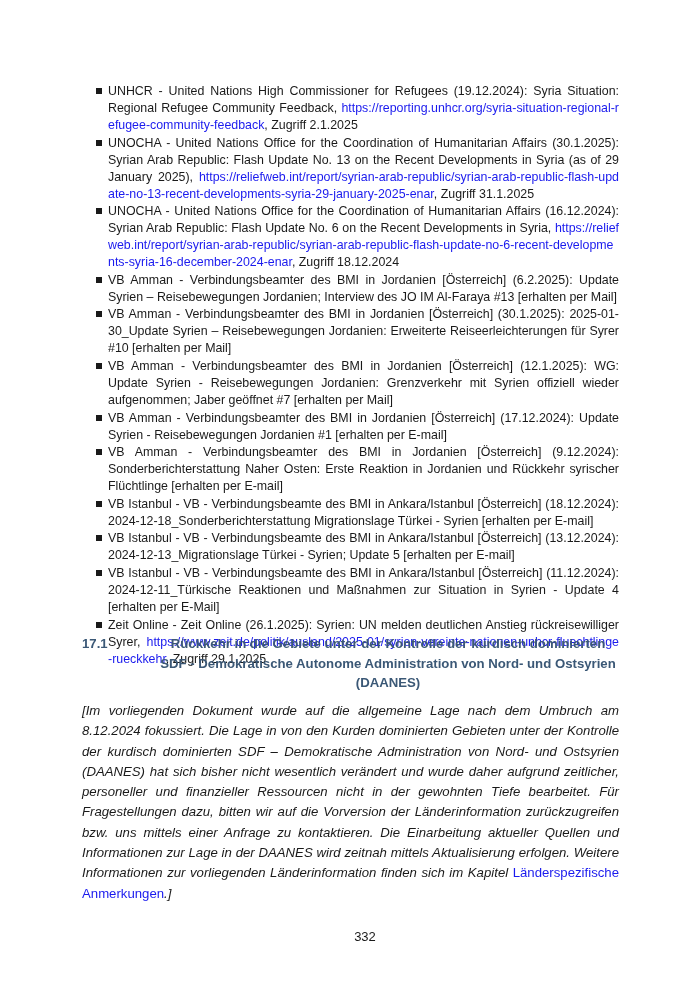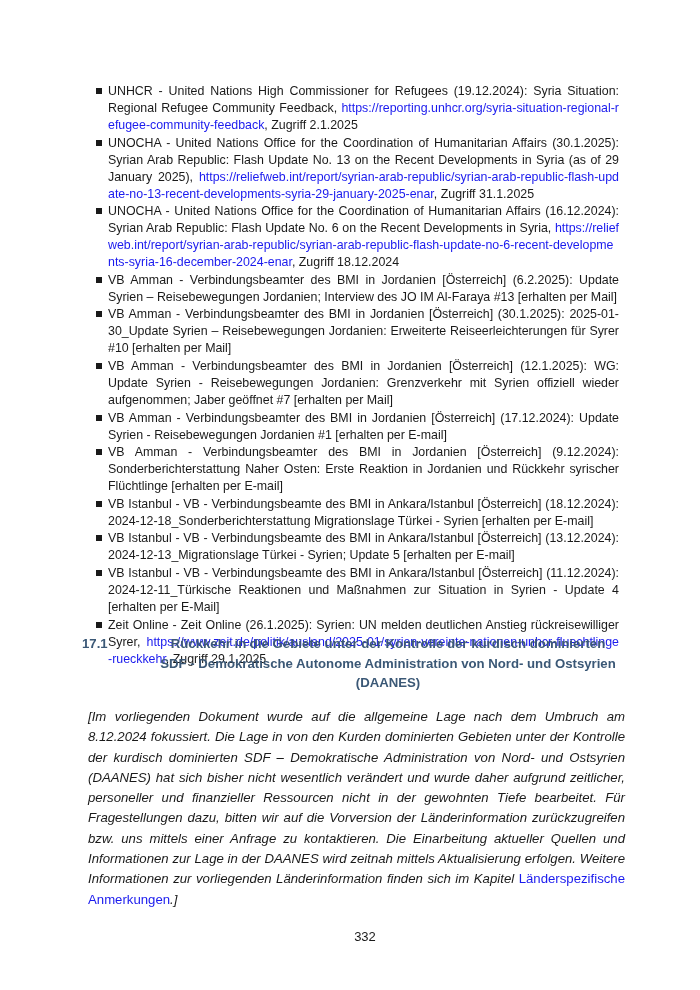--- a/index.html
+++ b/index.html
@@ -9,21 +9,21 @@
   .refs li { position: relative; padding-left: 13px; font-size: 12.4px; line-height: 17px;
              text-align: justify; margin: 0 0 0.6px 0; }
   .refs li .bullet { position: absolute; left: 1px; top: 5px; width: 6px; height: 6px; background: #1a1a1a; }
   a { color: #1a1aee; text-decoration: none; word-break: break-all; }
   .section { position: absolute; left: 82px; top: 634px; width: 537px; }
   .sec-title { display: flex; font-weight: bold; font-size: 13.2px; line-height: 19.5px; color: #3b5876; margin: 0; gap: 35px; }
   .sec-num { width: 40px; flex: none; }
   .sec-text { flex: 1; text-align: center; }
   .modified { font-size: 12.2px; color: #5b7590; line-height: 16px; margin-top: 2px; }
   .para { position: absolute; left: 82px; top: 701px; width: 537px; font-size: 13.2px; line-height: 20.3px;
-          font-style: italic; text-align: justify; margin: 6px; color: #1a1a1a; }
+          font-style: italic; text-align: justify; margin: 0; color: #1a1a1a; }
   .para a { font-style: normal; word-break: normal; }
   .page-num { position: absolute; left: 0; width: 700px; top: 929px; text-align: center; font-size: 13px; color: #1a1a1a; padding-left: 15px; }
 </style>
 </head>
 <body>
 
 <ul class="refs">
   <li><span class="bullet"></span><span>UNHCR - United Nations High Commissioner for Refugees (19.12.2024): Syria Situation: Regional Refugee Community Feedback, </span><a href="#">https://reporting.unhcr.org/syria-situation-regional-refugee-community-feedback</a><span>, Zugriff 2.1.2025</span></li>
   <li><span class="bullet"></span><span>UNOCHA - United Nations Office for the Coordination of Humanitarian Affairs (30.1.2025): Syrian Arab Republic: Flash Update No. 13 on the Recent Developments in Syria (as of 29 January 2025), </span><a href="#">https://reliefweb.int/report/syrian-arab-republic/syrian-arab-republic-flash-update-no-13-recent-developments-syria-29-january-2025-enar</a><span>, Zugriff 31.1.2025</span></li>
   <li><span class="bullet"></span><span>UNOCHA - United Nations Office for the Coordination of Humanitarian Affairs (16.12.2024): Syrian Arab Republic: Flash Update No. 6 on the Recent Developments in Syria, </span><a href="#">https://reliefweb.int/report/syrian-arab-republic/syrian-arab-republic-flash-update-no-6-recent-developments-syria-16-december-2024-enar</a><span>, Zugriff 18.12.2024</span></li>

